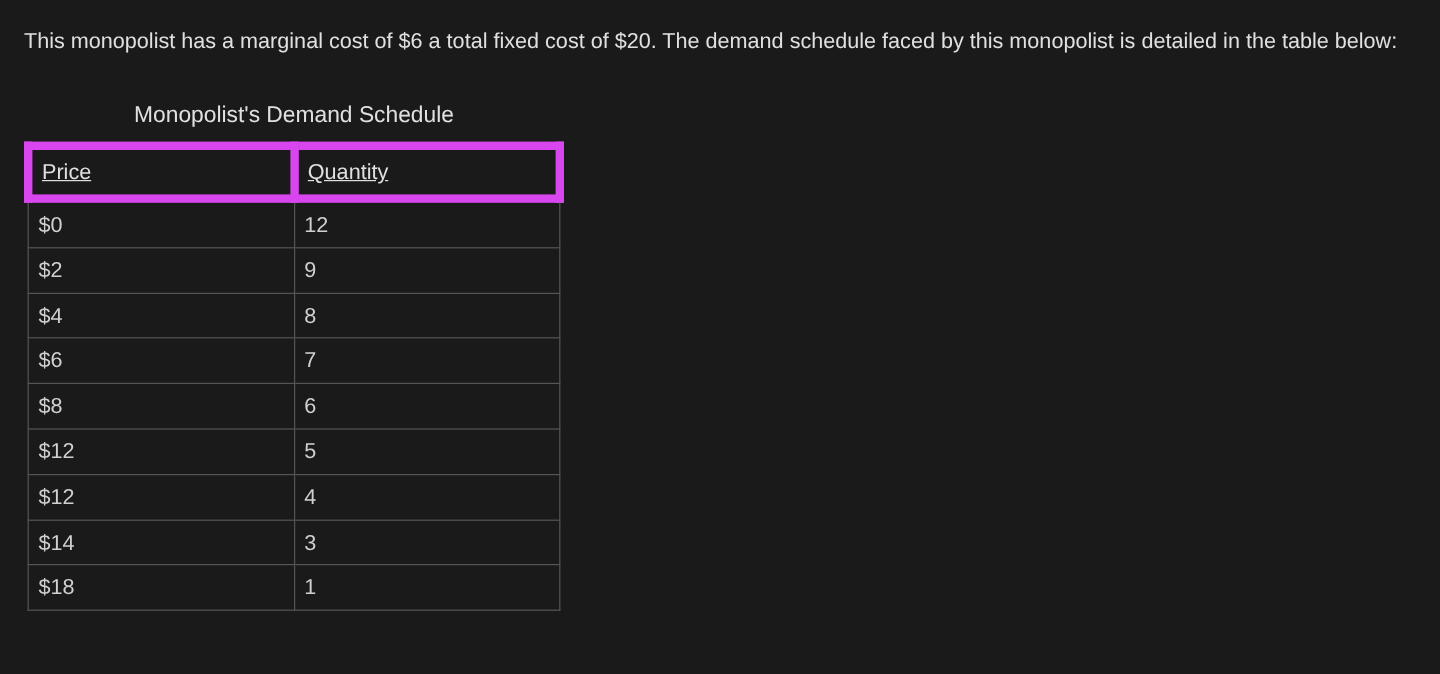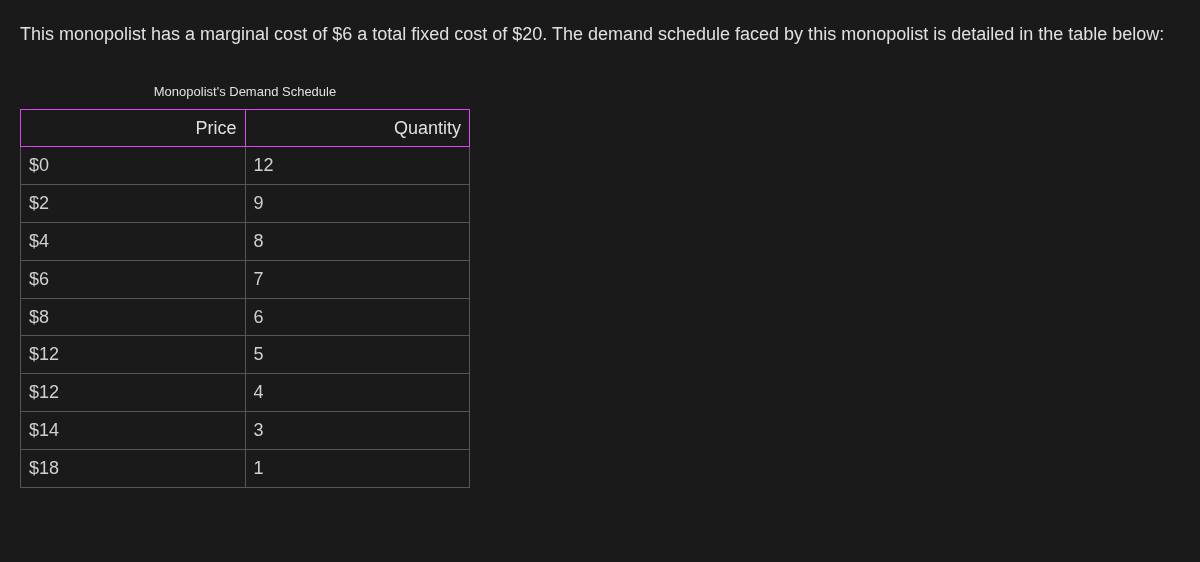--- a/index.html
+++ b/index.html
@@ -24,31 +24,32 @@
     }
     .table-wrap {
       margin-left: 0px;
     }
     table {
       border-collapse: collapse;
       width: 450px;
     }
     caption {
       color: #e0e0e0;
-      font-size: 13px;
+      font-size: 19px;
       font-weight: 400;
       padding-bottom: 6px;
       text-align: center;
     }
     th {
-      border: 1px solid #d946ef;
+      border: 7px solid #d946ef;
       padding: 4px 8px;
       font-weight: 400;
       color: #e0e0e0;
-      text-align: right;
+      text-align: left;
+      text-decoration: underline;
     }
     td {
       border: 1px solid #555;
       padding: 4px 8px;
       color: #d0d0d0;
       text-align: left;
     }
     td.price {
       width: 50%;
     }

